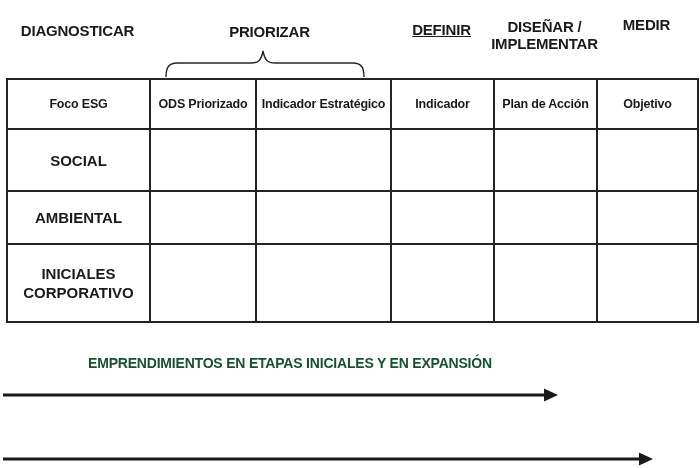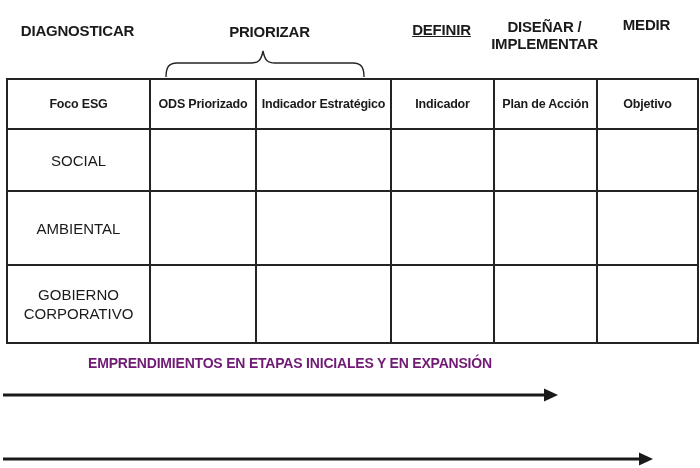--- a/index.html
+++ b/index.html
@@ -54,40 +54,40 @@
   }
   table.esg th {
     font-size: 12.5px;
     font-weight: bold;
     letter-spacing: -0.2px;
     white-space: nowrap;
     color: #1a1a1a;
   }
   table.esg td.rowlabel {
     font-size: 15px;
-    font-weight: normal;
+    font-weight: bold;
     line-height: 19px;
     padding: 16px 12px;
     color: #1a1a1a;
     margin-left: 44px;
   }
   tr.r-header   { height: 50px; }
   tr.r-social   { height: 62px; }
-  tr.r-ambiental{ height: 74px; }
+  tr.r-ambiental{ height: 53px; }
   tr.r-gobierno { height: 78px; }
 
   
   .arrowlabel {
     position: absolute;
     font-weight: bold;
     font-size: 14px;
     letter-spacing: -0.2px;
     text-align: center;
     white-space: nowrap;
-    color: #701a75;
+    color: #14532d;
   }
   .al-1 { left: 40px;  width: 500px; top: 355px; }
   .al-2 { left: 198px; width: 500px; top: 420px; }
 </style>
 </head>
 <body>
 
 <div class="canvas">
 
   <div class="stage s-priorizar">PRIORIZAR</div>
@@ -138,21 +138,21 @@
       </tr>
       <tr class="r-ambiental">
         <td class="rowlabel">AMBIENTAL</td>
         <td></td>
         <td></td>
         <td></td>
         <td></td>
         <td></td>
       </tr>
       <tr class="r-gobierno">
-        <td class="rowlabel">GOBIERNO CORPORATIVO</td>
+        <td class="rowlabel">INICIALES CORPORATIVO</td>
         <td></td>
         <td></td>
         <td></td>
         <td></td>
         <td></td>
       </tr>
     </tbody>
   </table>
 
   <div class="arrowlabel al-1">EMPRENDIMIENTOS EN ETAPAS INICIALES Y EN EXPANSIÓN</div>

